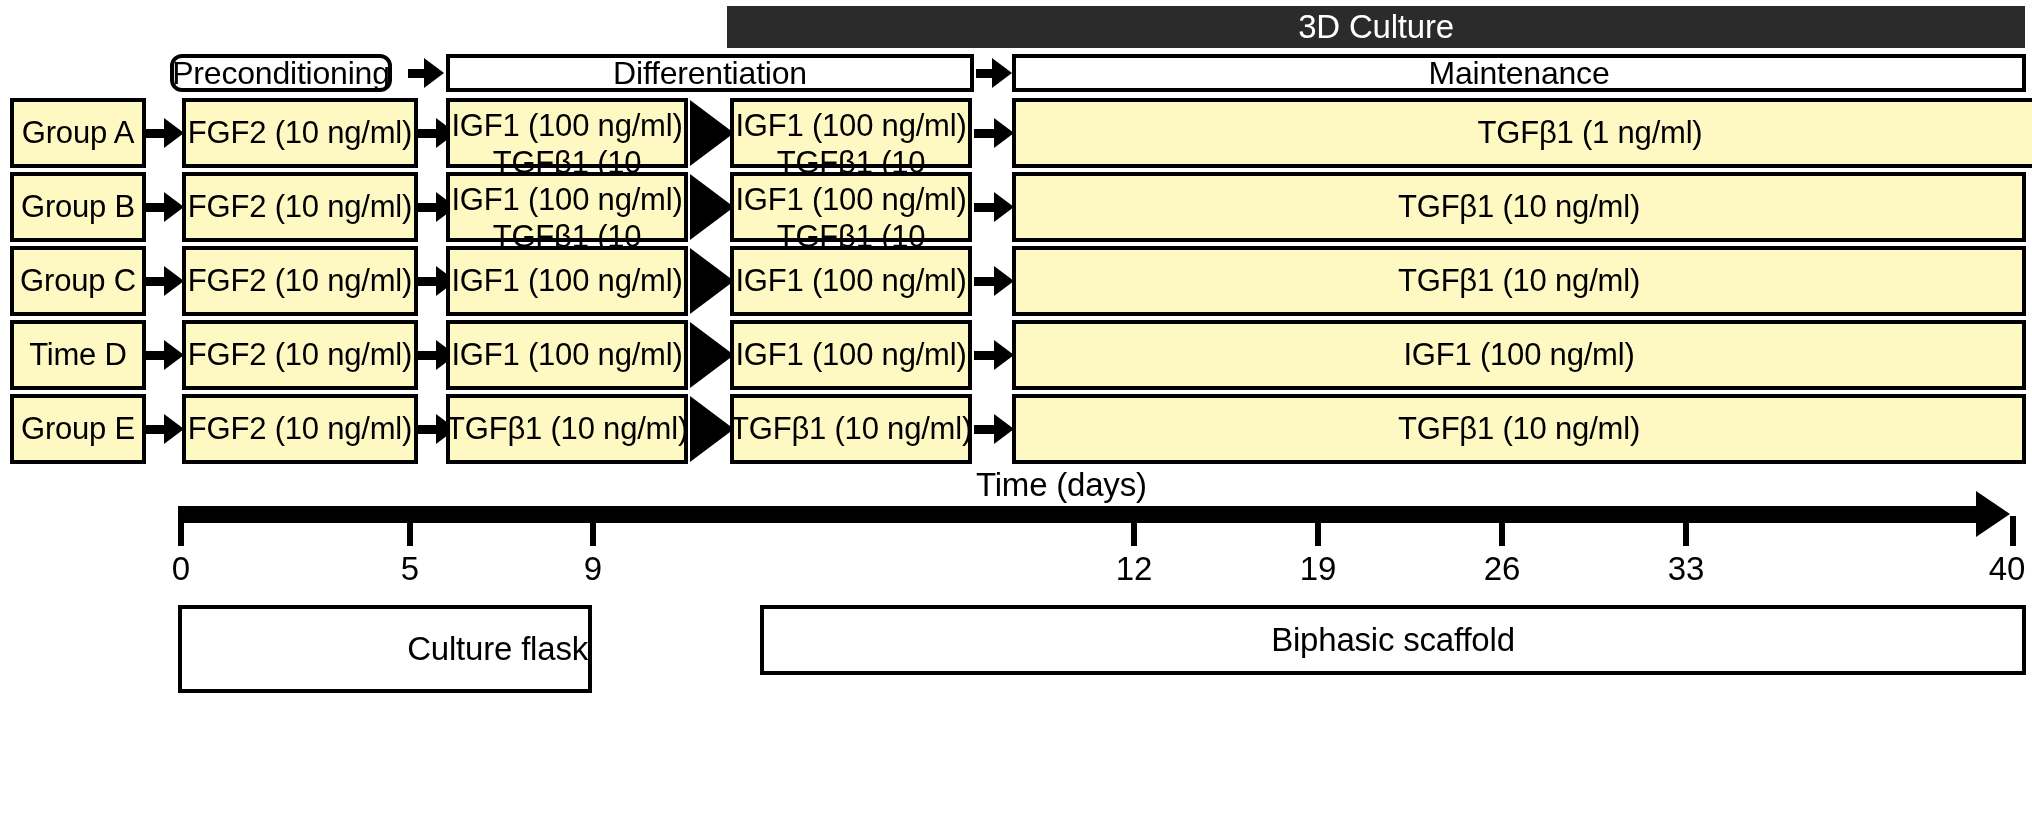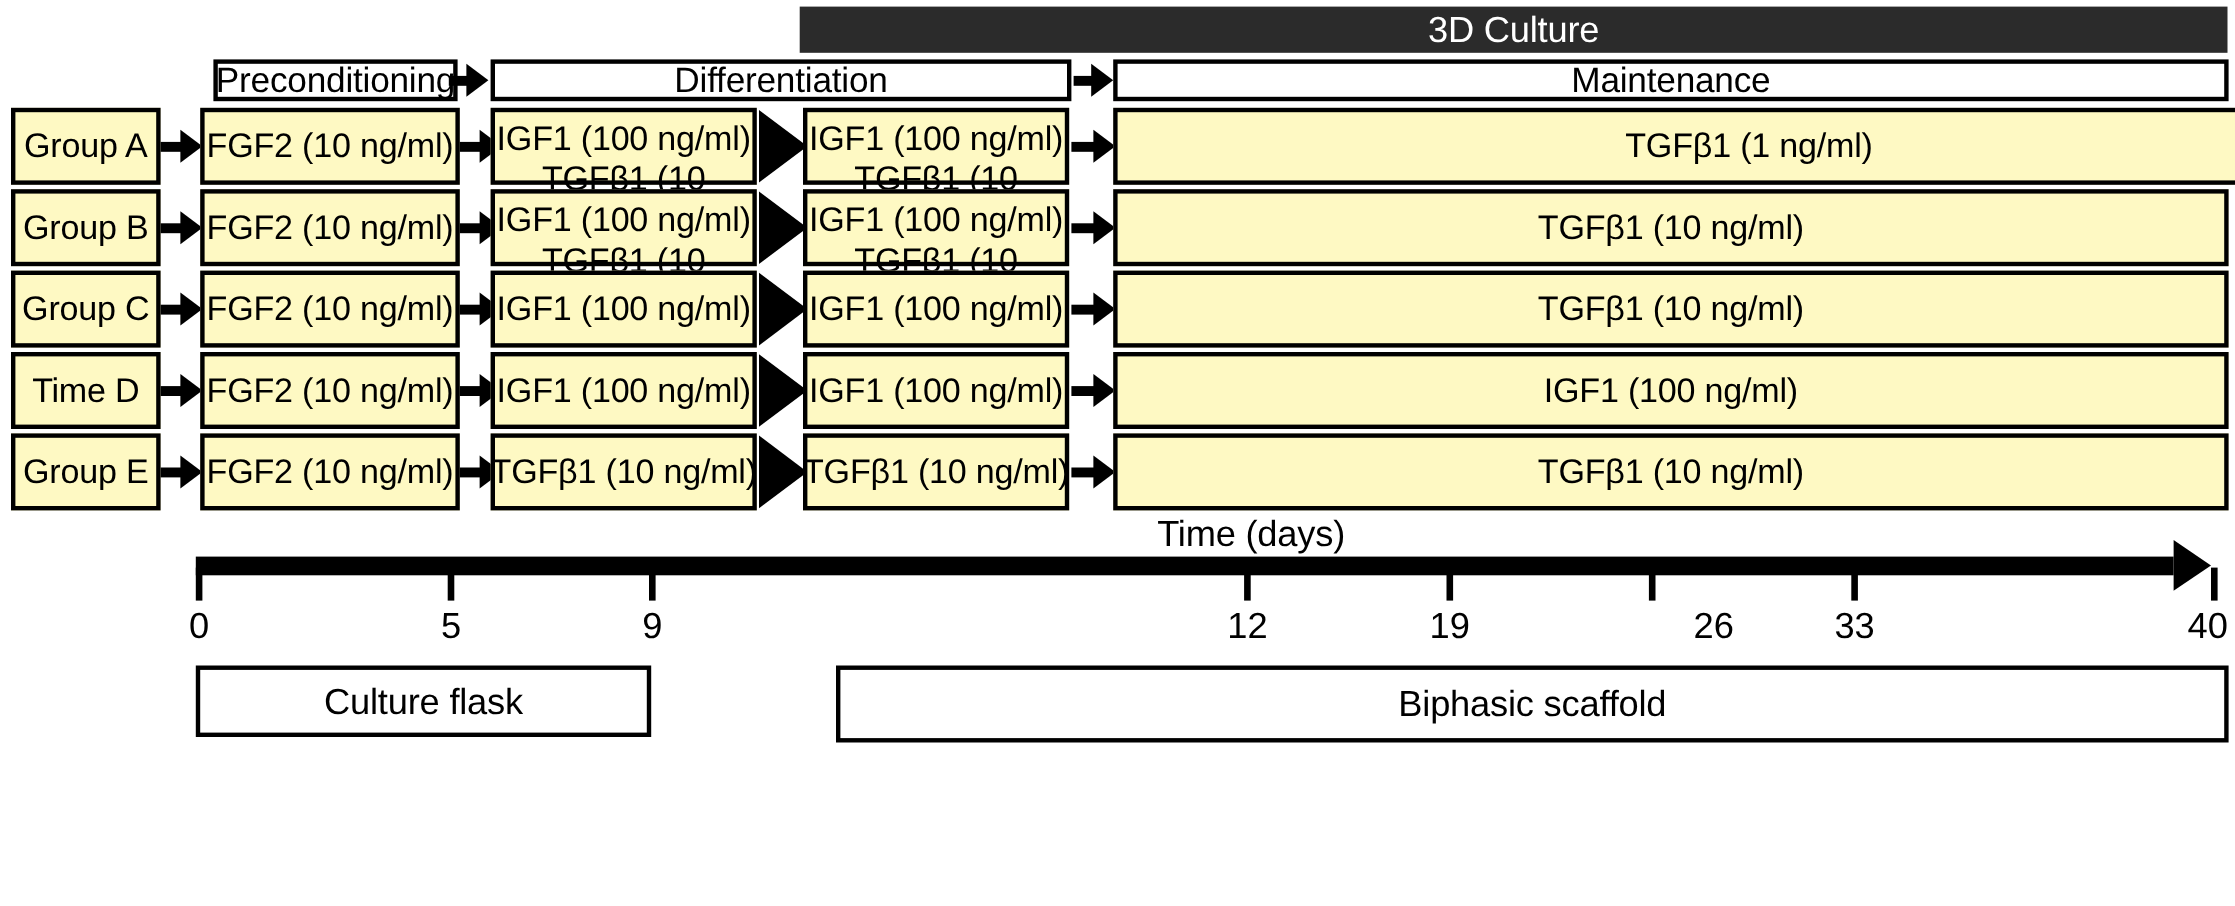--- a/index.html
+++ b/index.html
@@ -139,21 +139,21 @@
 </style>
 </head>
 <body>
 
 <div id="root">
 
   <div class="phasebar abs" style="left:727px; top:6px; width:1298px; height:42px;">
     <span>3D Culture</span>
   </div>
 
-  <div class="phasebox abs" style="left:194px; top:54px; width:222px; height:38px;">
+  <div class="phasebox abs" style="left:170px; top:54px; width:222px; height:38px;border-radius:12px;">
     <span>Preconditioning</span>
   </div>
   <div class="arrow-r" style="left:408px; top:54px; width:36px; height:38px;">
     <span class="shaft" style="width:20px;"></span>
     <span class="head" style="left:16px;"></span>
   </div>
   <div class="phasebox abs" style="left:446px; top:54px; width:528px; height:38px;">
     <span>Differentiation</span>
   </div>
   <div class="arrow-r" style="left:976px; top:54px; width:36px; height:38px;">
@@ -306,43 +306,43 @@
     <span>TGFβ1 (10 ng/ml)</span>
   </div>
   <div class="arrow-r" style="left:974px; top:394px; width:38px; height:70px;">
     <span class="shaft" style="width:24px;"></span>
     <span class="head" style="left:20px;"></span>
   </div>
   <div class="box abs" style="left:1012px; top:394px; width:1014px; height:70px;">
     <span>TGFβ1 (10 ng/ml)</span>
   </div>
 
-  <div class="axis-title" style="left:1052px; top:466px;">Time (days)</div>
+  <div class="axis-title" style="left:976px; top:466px;">Time (days)</div>
 
   <div class="axis-line" style="left:178px; top:506px; width:1798px;"></div>
   <div class="axis-head" style="left:1976px; top:491px;"></div>
 
   <div class="tick" style="left:178px; top:516px; height:30px;"></div>
   <div class="tick" style="left:407px; top:516px; height:30px;"></div>
   <div class="tick" style="left:590px; top:516px; height:30px;"></div>
   <div class="tick" style="left:1131px; top:516px; height:30px;"></div>
   <div class="tick" style="left:1315px; top:516px; height:30px;"></div>
   <div class="tick" style="left:1499px; top:516px; height:30px;"></div>
   <div class="tick" style="left:1683px; top:516px; height:30px;"></div>
   <div class="tick" style="left:2010px; top:516px; height:30px;"></div>
 
   <div class="ticklabel" style="left:181px; top:550px;">0</div>
   <div class="ticklabel" style="left:410px; top:550px;">5</div>
   <div class="ticklabel" style="left:593px; top:550px;">9</div>
   <div class="ticklabel" style="left:1134px; top:550px;">12</div>
   <div class="ticklabel" style="left:1318px; top:550px;text-align:center;">19</div>
-  <div class="ticklabel" style="left:1558px; top:550px;">26</div>
+  <div class="ticklabel" style="left:1502px; top:550px;">26</div>
   <div class="ticklabel" style="left:1686px; top:550px;">33</div>
   <div class="ticklabel" style="left:2007px; top:550px;">40</div>
 
-  <div class="stage" style="left:178px; top:605px; width:414px; height:65px;">
+  <div class="stage" style="left:178px; top:605px; width:414px; height:88px;justify-content:flex-end;">
     <span>Culture flask</span>
   </div>
   <div class="stage" style="left:760px; top:605px; width:1266px; height:70px;">
     <span>Biphasic scaffold</span>
   </div>
 
 </div>
 
 </body></html>

